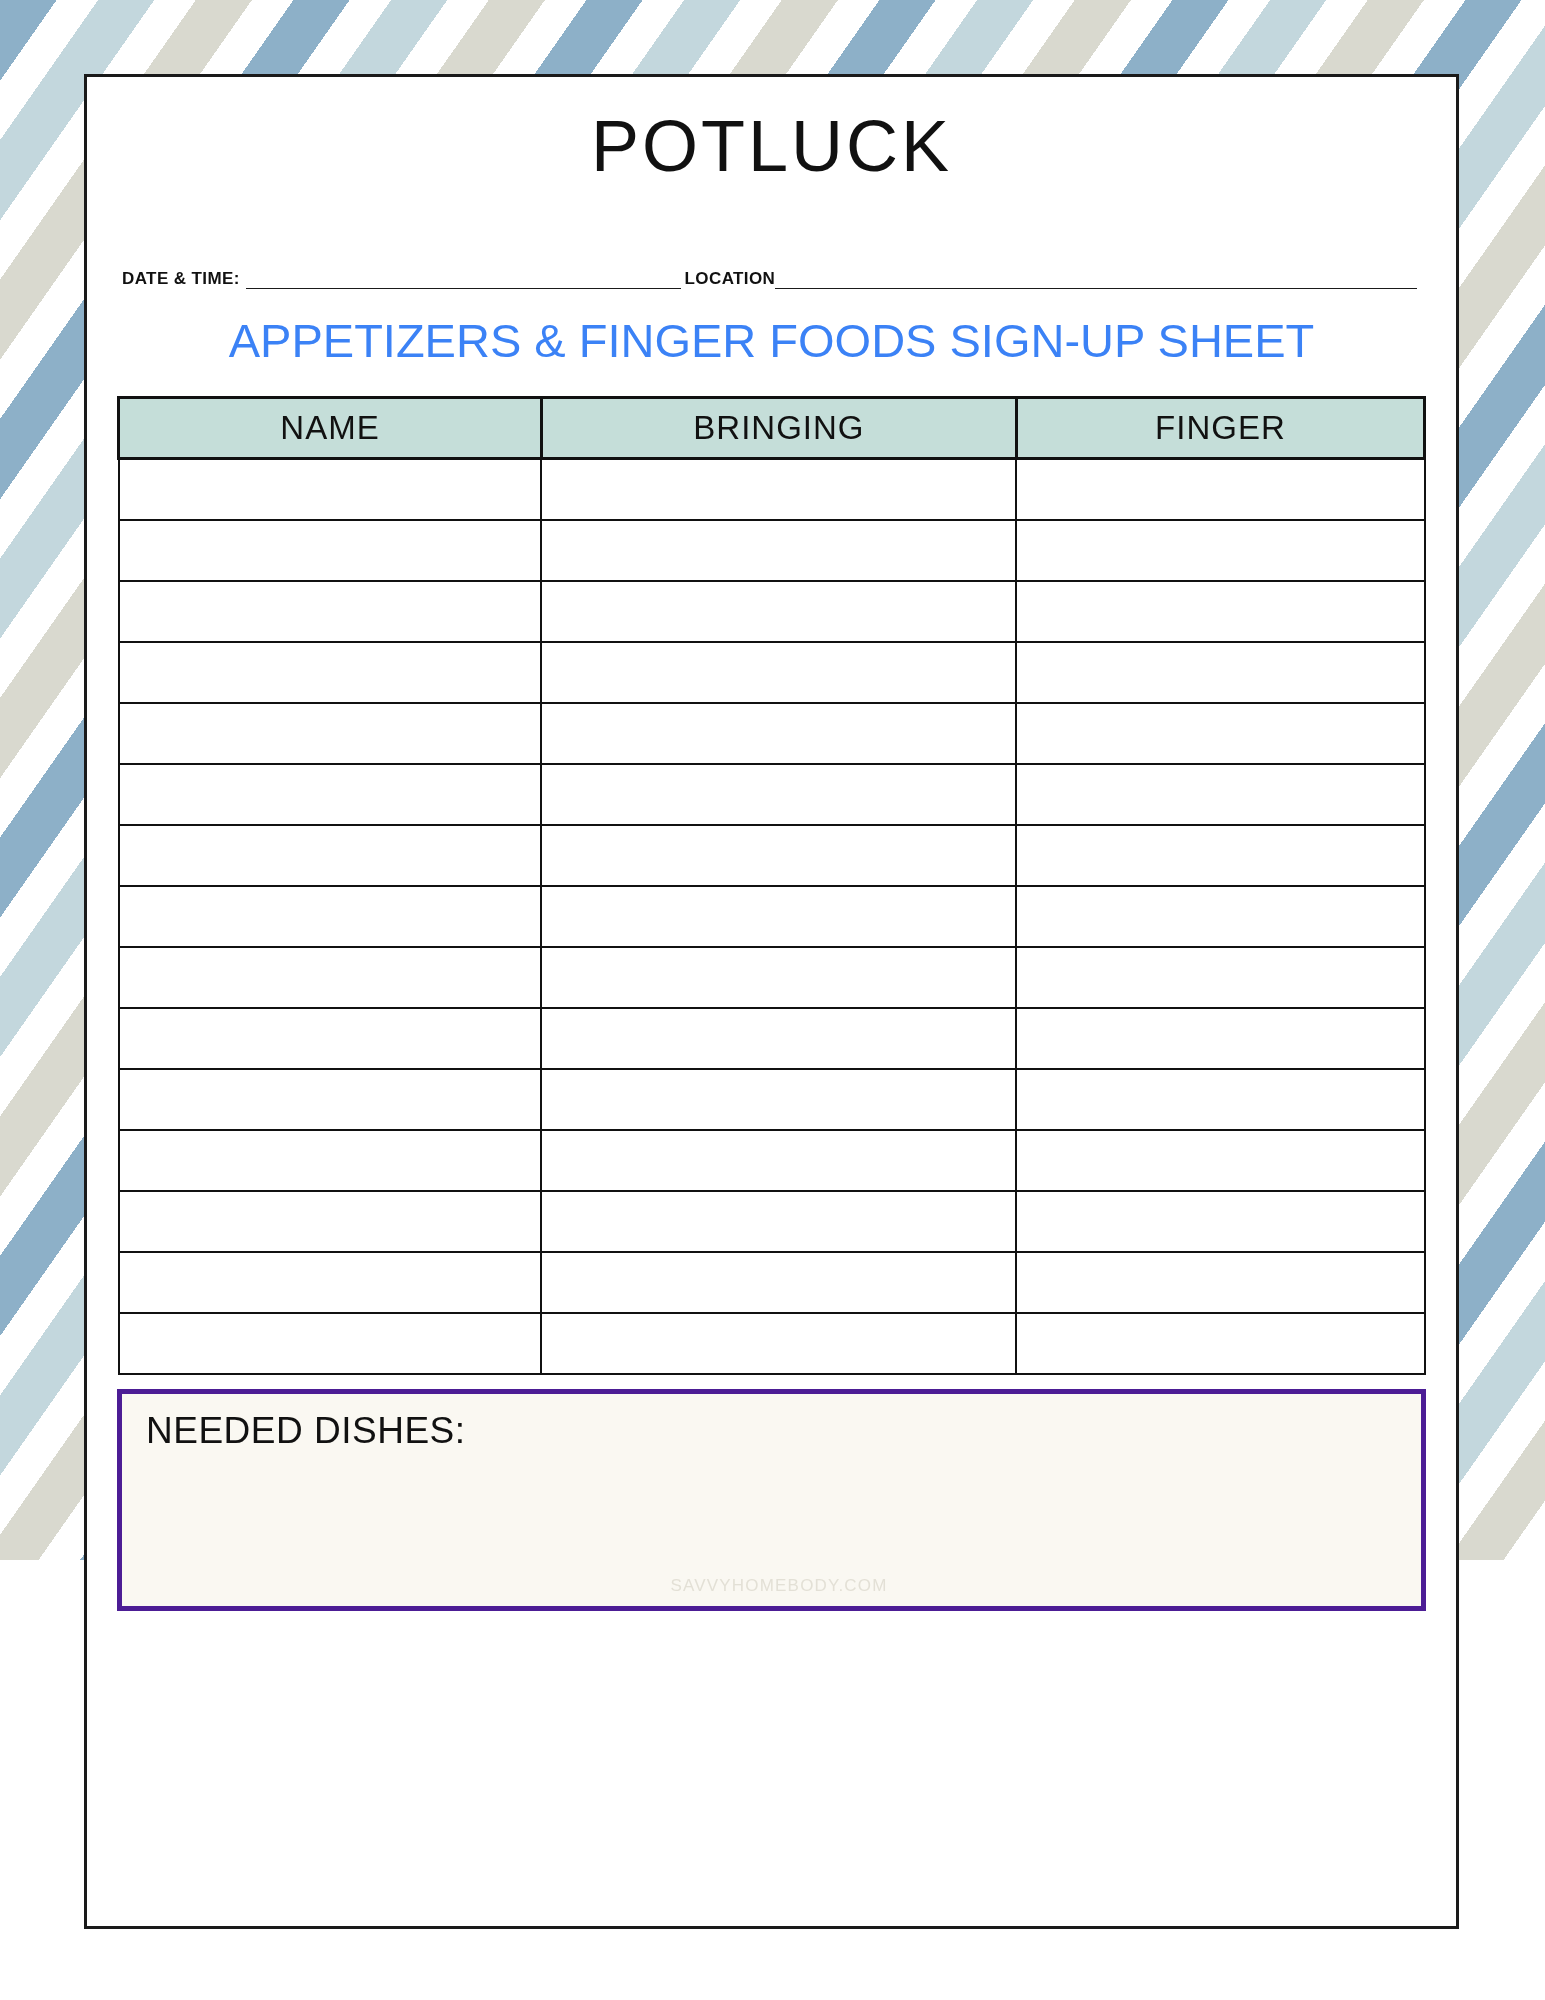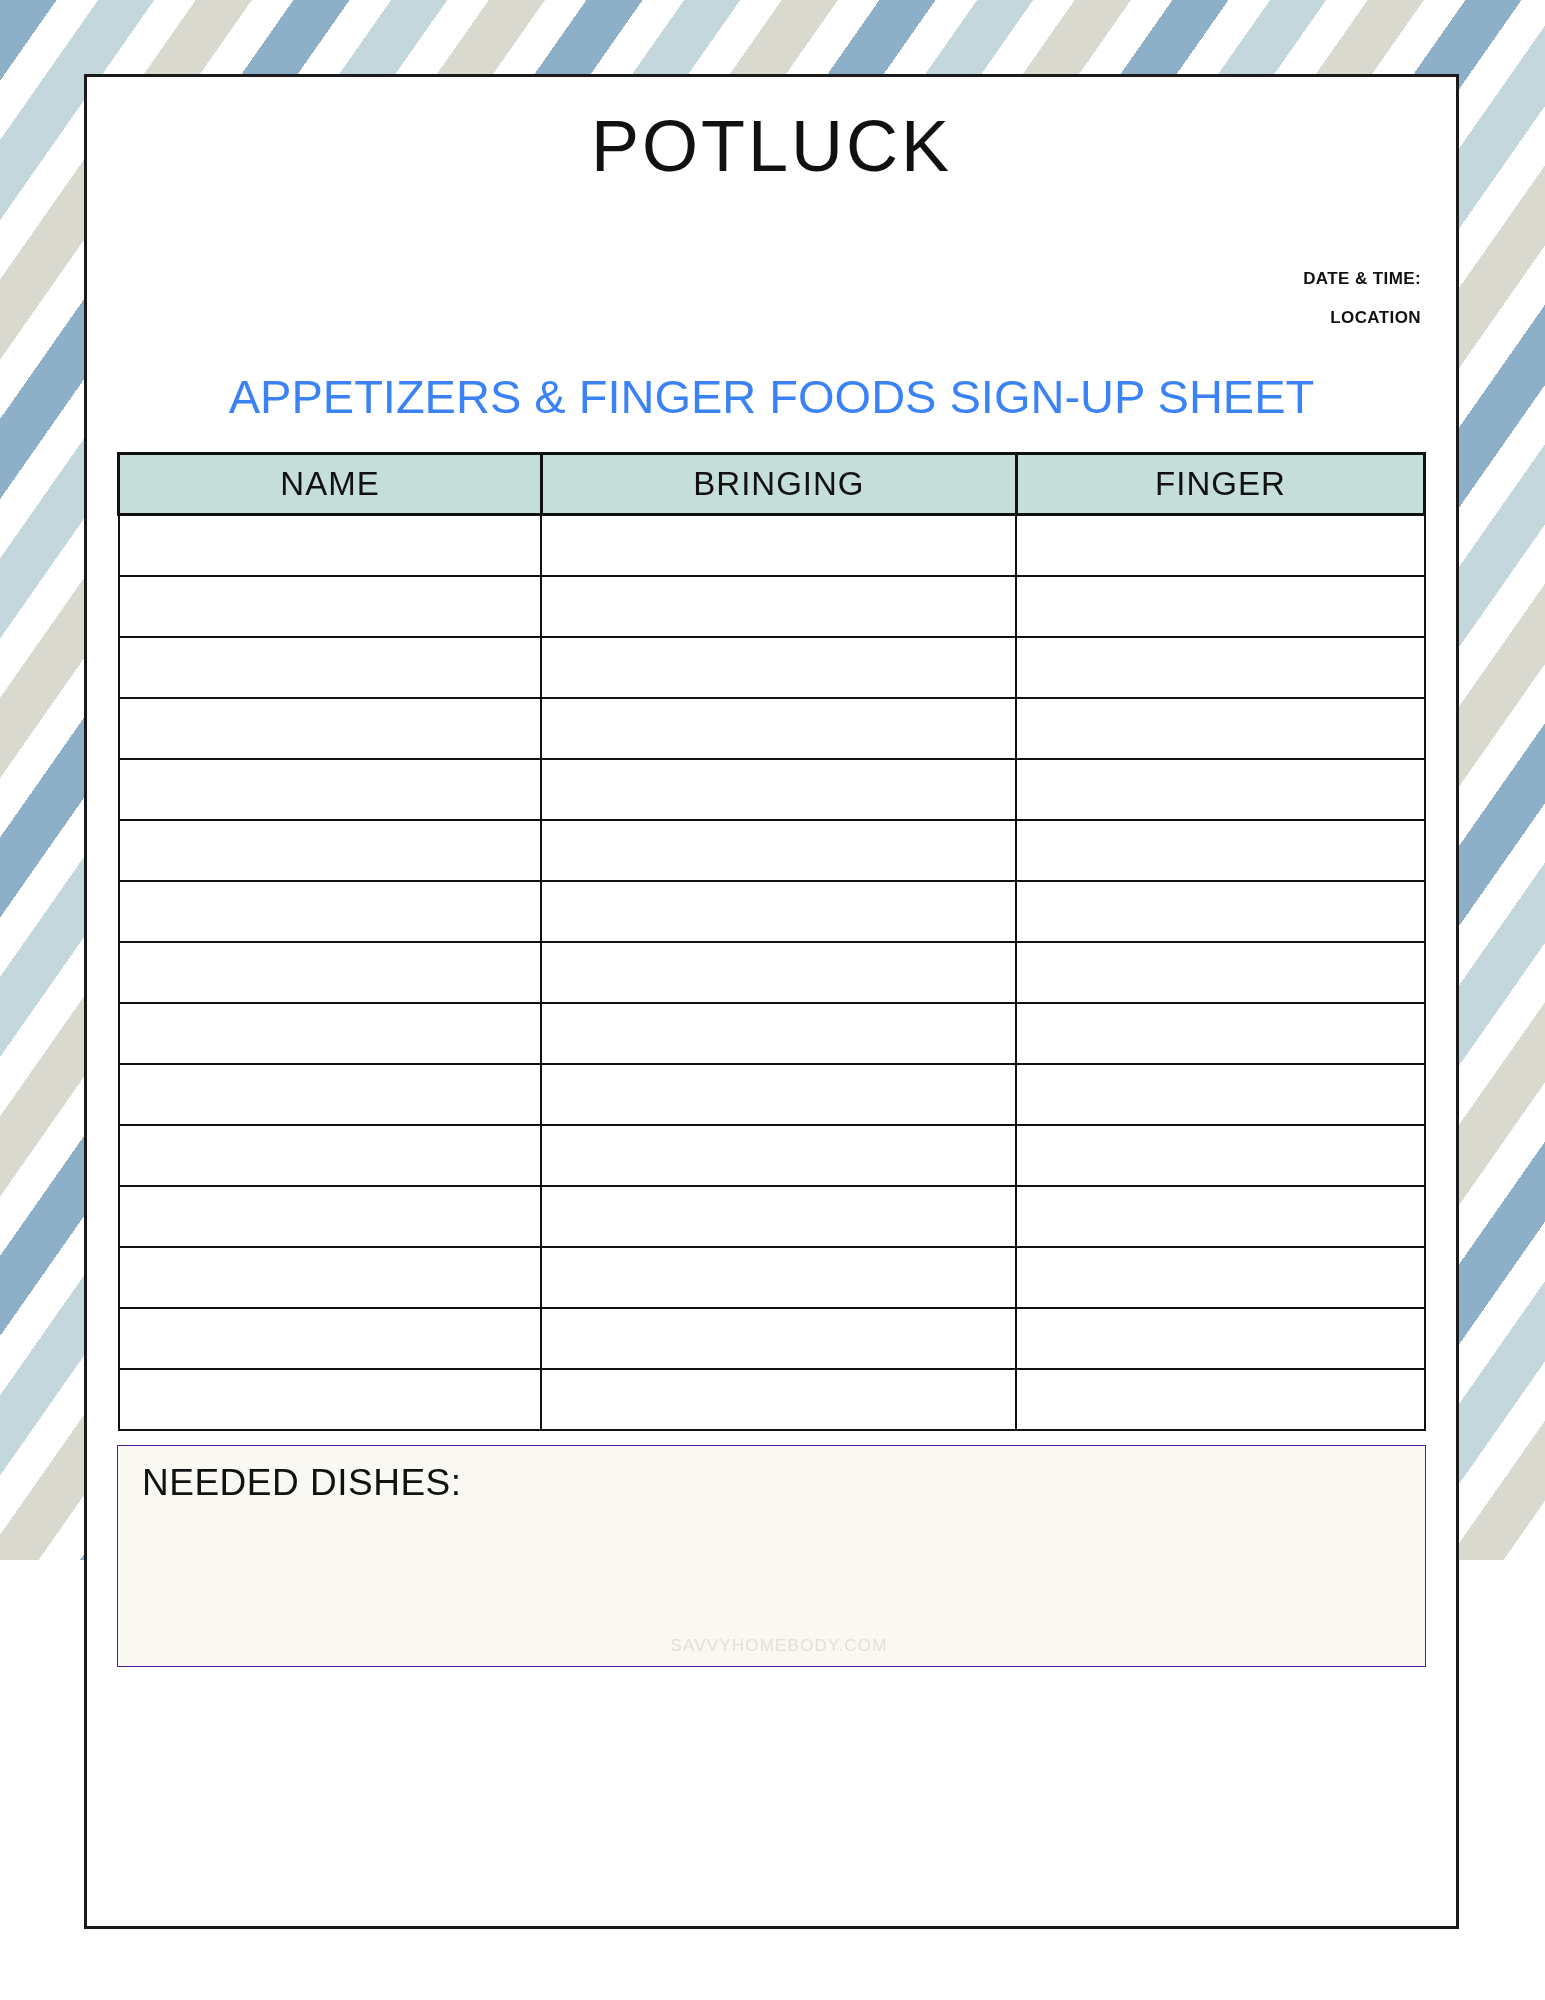--- a/index.html
+++ b/index.html
@@ -60,21 +60,20 @@
     line-height: 1.05;
     font-family: "Liberation Sans", sans-serif;
   }
 
   
   .meta-row {
     display: flex;
     align-items: flex-end;
     margin-top: 84px;
     padding: 0 5px;
-    flex-direction: column;
   }
   .meta-label {
     font-size: 17px;
     font-weight: 700;
     letter-spacing: 0.4px;
     color: #111111;
     white-space: nowrap;
     padding-bottom: 2px;
   }
   .meta-rule {
@@ -121,21 +120,21 @@
     height: 57px;
   }
   .col-name { width: 28.5%; }
   .col-bring { width: 32%; }
   .col-contact { width: 27.5%; }
 
   
   .needed-box {
     position: relative;
     margin-top: 14px;
-    border: 1px solid #4c1d95;
+    border: 5px solid #4c1d95;
     background: #faf8f2;
     height: 222px;
     box-sizing: border-box;
     padding: 16px 0 8px 24px;
   }
   .needed-label {
     font-size: 37px;
     font-weight: 400;
     letter-spacing: 0.5px;
     color: #111111;

